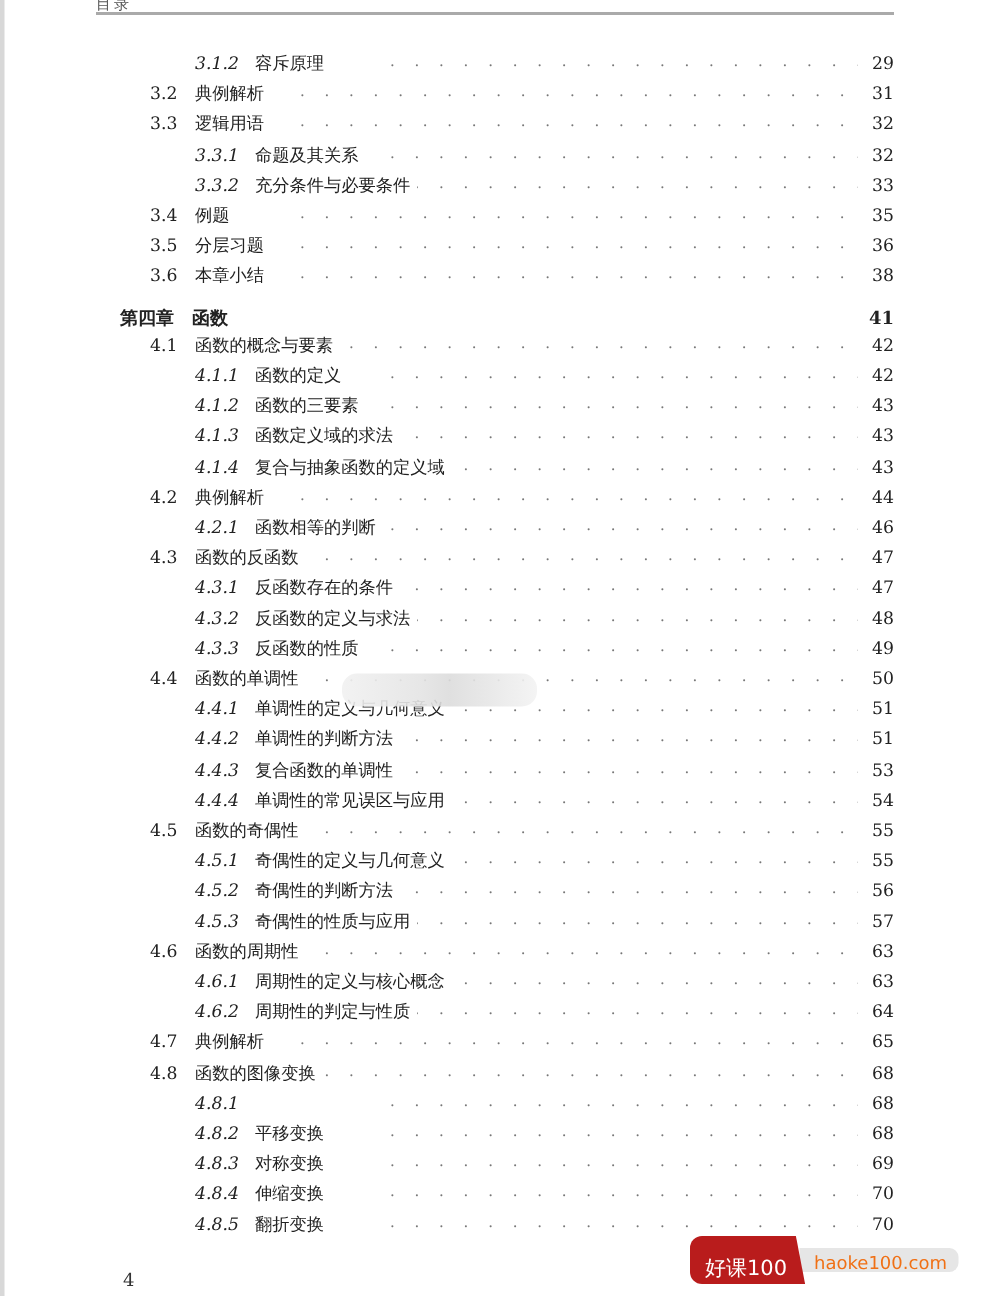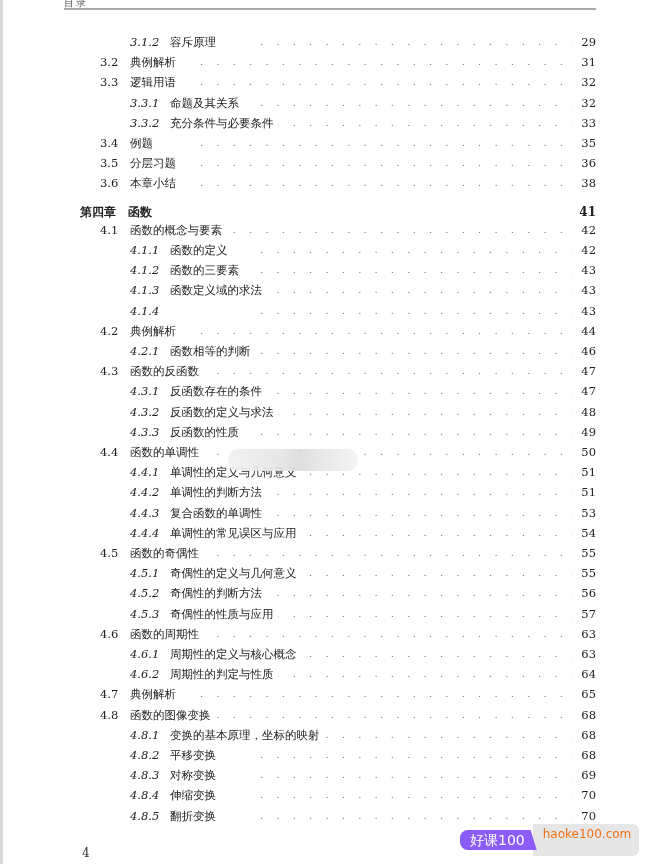--- a/index.html
+++ b/index.html
@@ -24,22 +24,22 @@
   .lvl1 .dots { left: 120px; }
   .lvl2 .num { left: 50px; font-style: italic; }
   .lvl2 .title { left: 90px; }
   .lvl2 .dots { left: 180px; }
   .chapter { font-weight: bold; font-size: 12px; }
   .chapter .num { left: 0; }
   .chapter .title { left: 48px; }
   .blur { position: absolute; left: 228px; top: 449px; width: 130px; height: 22px; border-radius: 10px; background: linear-gradient(90deg,#f1f1f1,#e4e4e4 40%,#dcdcdc 55%,#f3f3f3); opacity: 0.9; }
   .footer-page { position: absolute; left: 82px; top: 846px; font-size: 12px; color: #333; }
   .watermark { position: absolute; left: 460px; top: 830px; height: 20px; display: flex; align-items: center; font-family: "DejaVu Sans", "Liberation Sans", sans-serif; }
-  .wm-left { background: #8b5cf6; color: #fff; font-size: 14px; padding: 0 12px 0 10px; height: 20px; line-height: 20px; border-radius: 8px 0 0 8px; clip-path: polygon(0 0, 92% 0, 100% 100%, 0 100%); }
-  .wm-right { background: #e6e6e6; color: #f07015; font-size: 12px; padding: 0 8px 0 10px; height: 32px; line-height: 20px; border-radius: 0 6px 6px 0; margin-left: -4px; }
+  .wm-left { background: #b91c1c; color: #fff; font-size: 14px; padding: 12px 12px 0 10px; height: 20px; line-height: 20px; border-radius: 8px 0 0 8px; clip-path: polygon(0 0, 92% 0, 100% 100%, 0 100%); }
+  .wm-right { background: #e6e6e6; color: #f07015; font-size: 12px; padding: 0 8px 0 10px; height: 16px; line-height: 20px; border-radius: 0 6px 6px 0; margin-left: -4px; }
 </style>
 </head>
 <body>
 
 <div class="left-edge"></div>
 
 <div class="header">
   <span class="header-title">目录</span>
   <div class="header-rule"></div>
 </div>
@@ -118,20 +118,21 @@
     </div>
     <div class="row lvl2" style="top: 248.4px;">
       <span class="dots">. . . . . . . . . . . . . . . . . . . . . . . . . . . . . . . . . . . . . . . . . . . . .</span>
       <span class="num">4.1.3</span>
       <span class="title">函数定义域的求法</span>
       <span class="page">43</span>
     </div>
     <div class="row lvl2" style="top: 268.6px;">
       <span class="dots">. . . . . . . . . . . . . . . . . . . . . . . . . . . . . . . . . . . . . . . . . . . . .</span>
       <span class="num">4.1.4</span>
+      <span class="title">复合与抽象函数的定义域</span>
       <span class="page">43</span>
     </div>
     <div class="row lvl1" style="top: 288.8px;">
       <span class="dots">. . . . . . . . . . . . . . . . . . . . . . . . . . . . . . . . . . . . . . . . . . . . .</span>
       <span class="num">4.2</span>
       <span class="title">典例解析</span>
       <span class="page">44</span>
     </div>
     <div class="row lvl2" style="top: 309px;">
       <span class="dots">. . . . . . . . . . . . . . . . . . . . . . . . . . . . . . . . . . . . . . . . . . . . .</span>
@@ -243,21 +244,20 @@
     </div>
     <div class="row lvl1" style="top: 672.6px;">
       <span class="dots">. . . . . . . . . . . . . . . . . . . . . . . . . . . . . . . . . . . . . . . . . . . . .</span>
       <span class="num">4.8</span>
       <span class="title">函数的图像变换</span>
       <span class="page">68</span>
     </div>
     <div class="row lvl2" style="top: 692.8px;">
       <span class="dots">. . . . . . . . . . . . . . . . . . . . . . . . . . . . . . . . . . . . . . . . . . . . .</span>
       <span class="num">4.8.1</span>
-      <span class="title">变换的基本原理，坐标的映射</span>
       <span class="page">68</span>
     </div>
     <div class="row lvl2" style="top: 713px;">
       <span class="dots">. . . . . . . . . . . . . . . . . . . . . . . . . . . . . . . . . . . . . . . . . . . . .</span>
       <span class="num">4.8.2</span>
       <span class="title">平移变换</span>
       <span class="page">68</span>
     </div>
     <div class="row lvl2" style="top: 733.2px;">
       <span class="dots">. . . . . . . . . . . . . . . . . . . . . . . . . . . . . . . . . . . . . . . . . . . . .</span>

